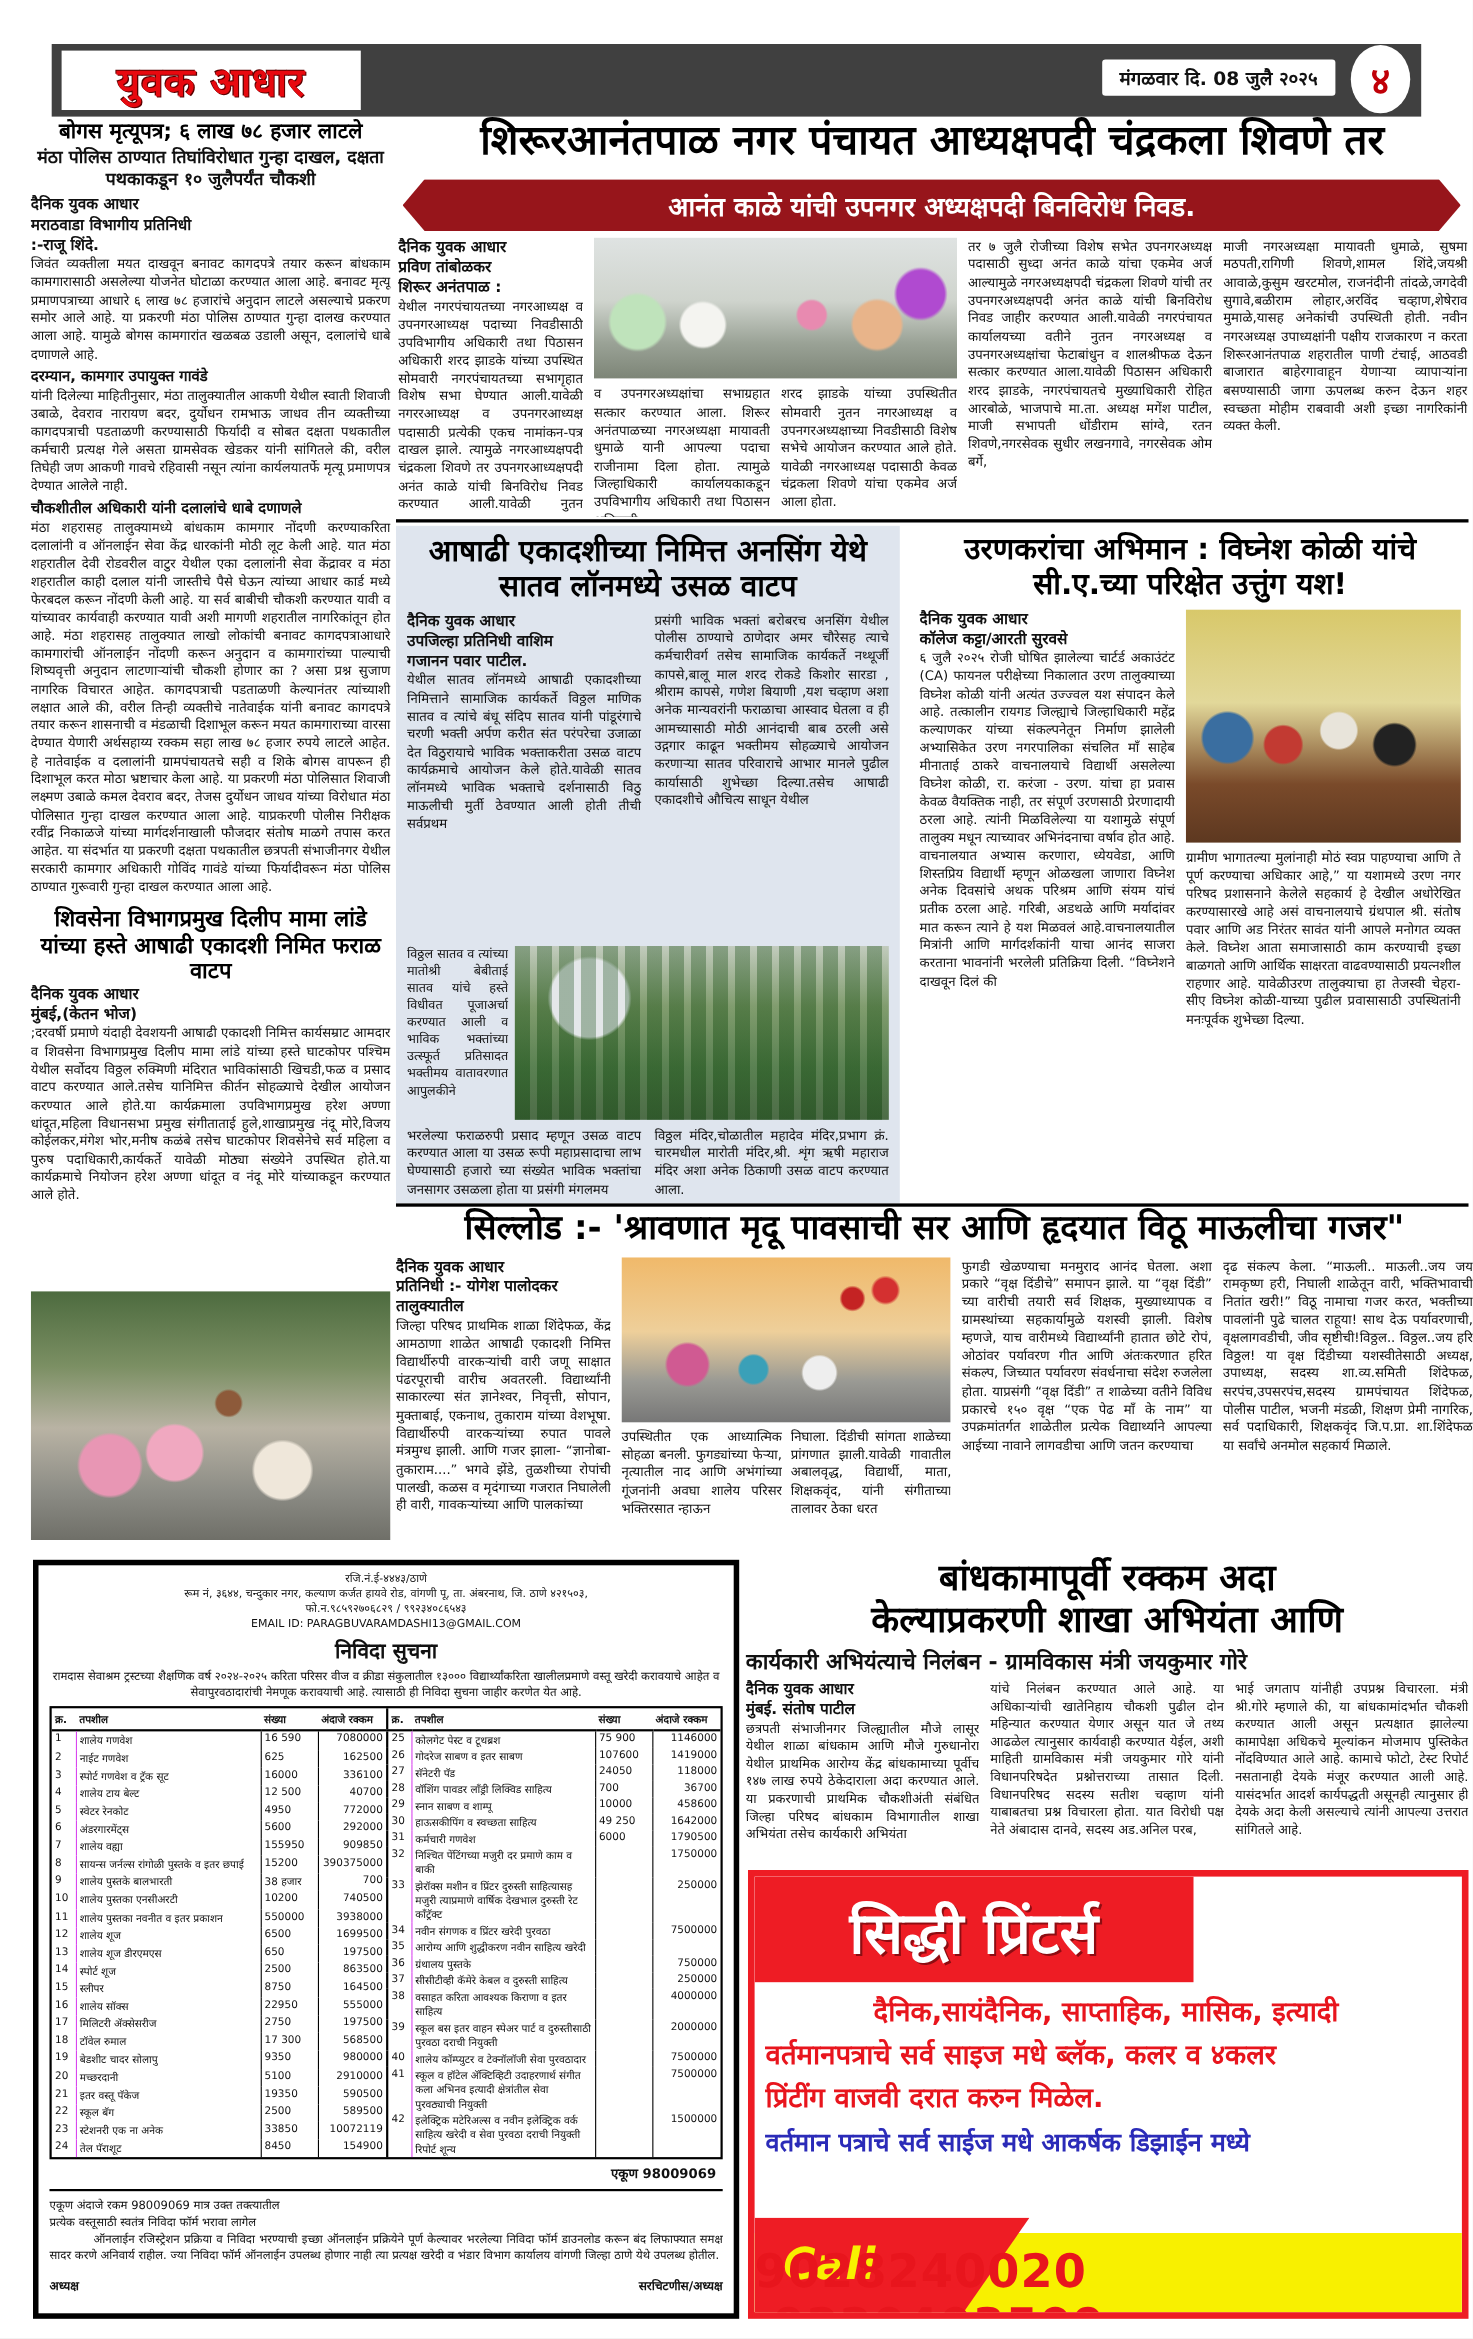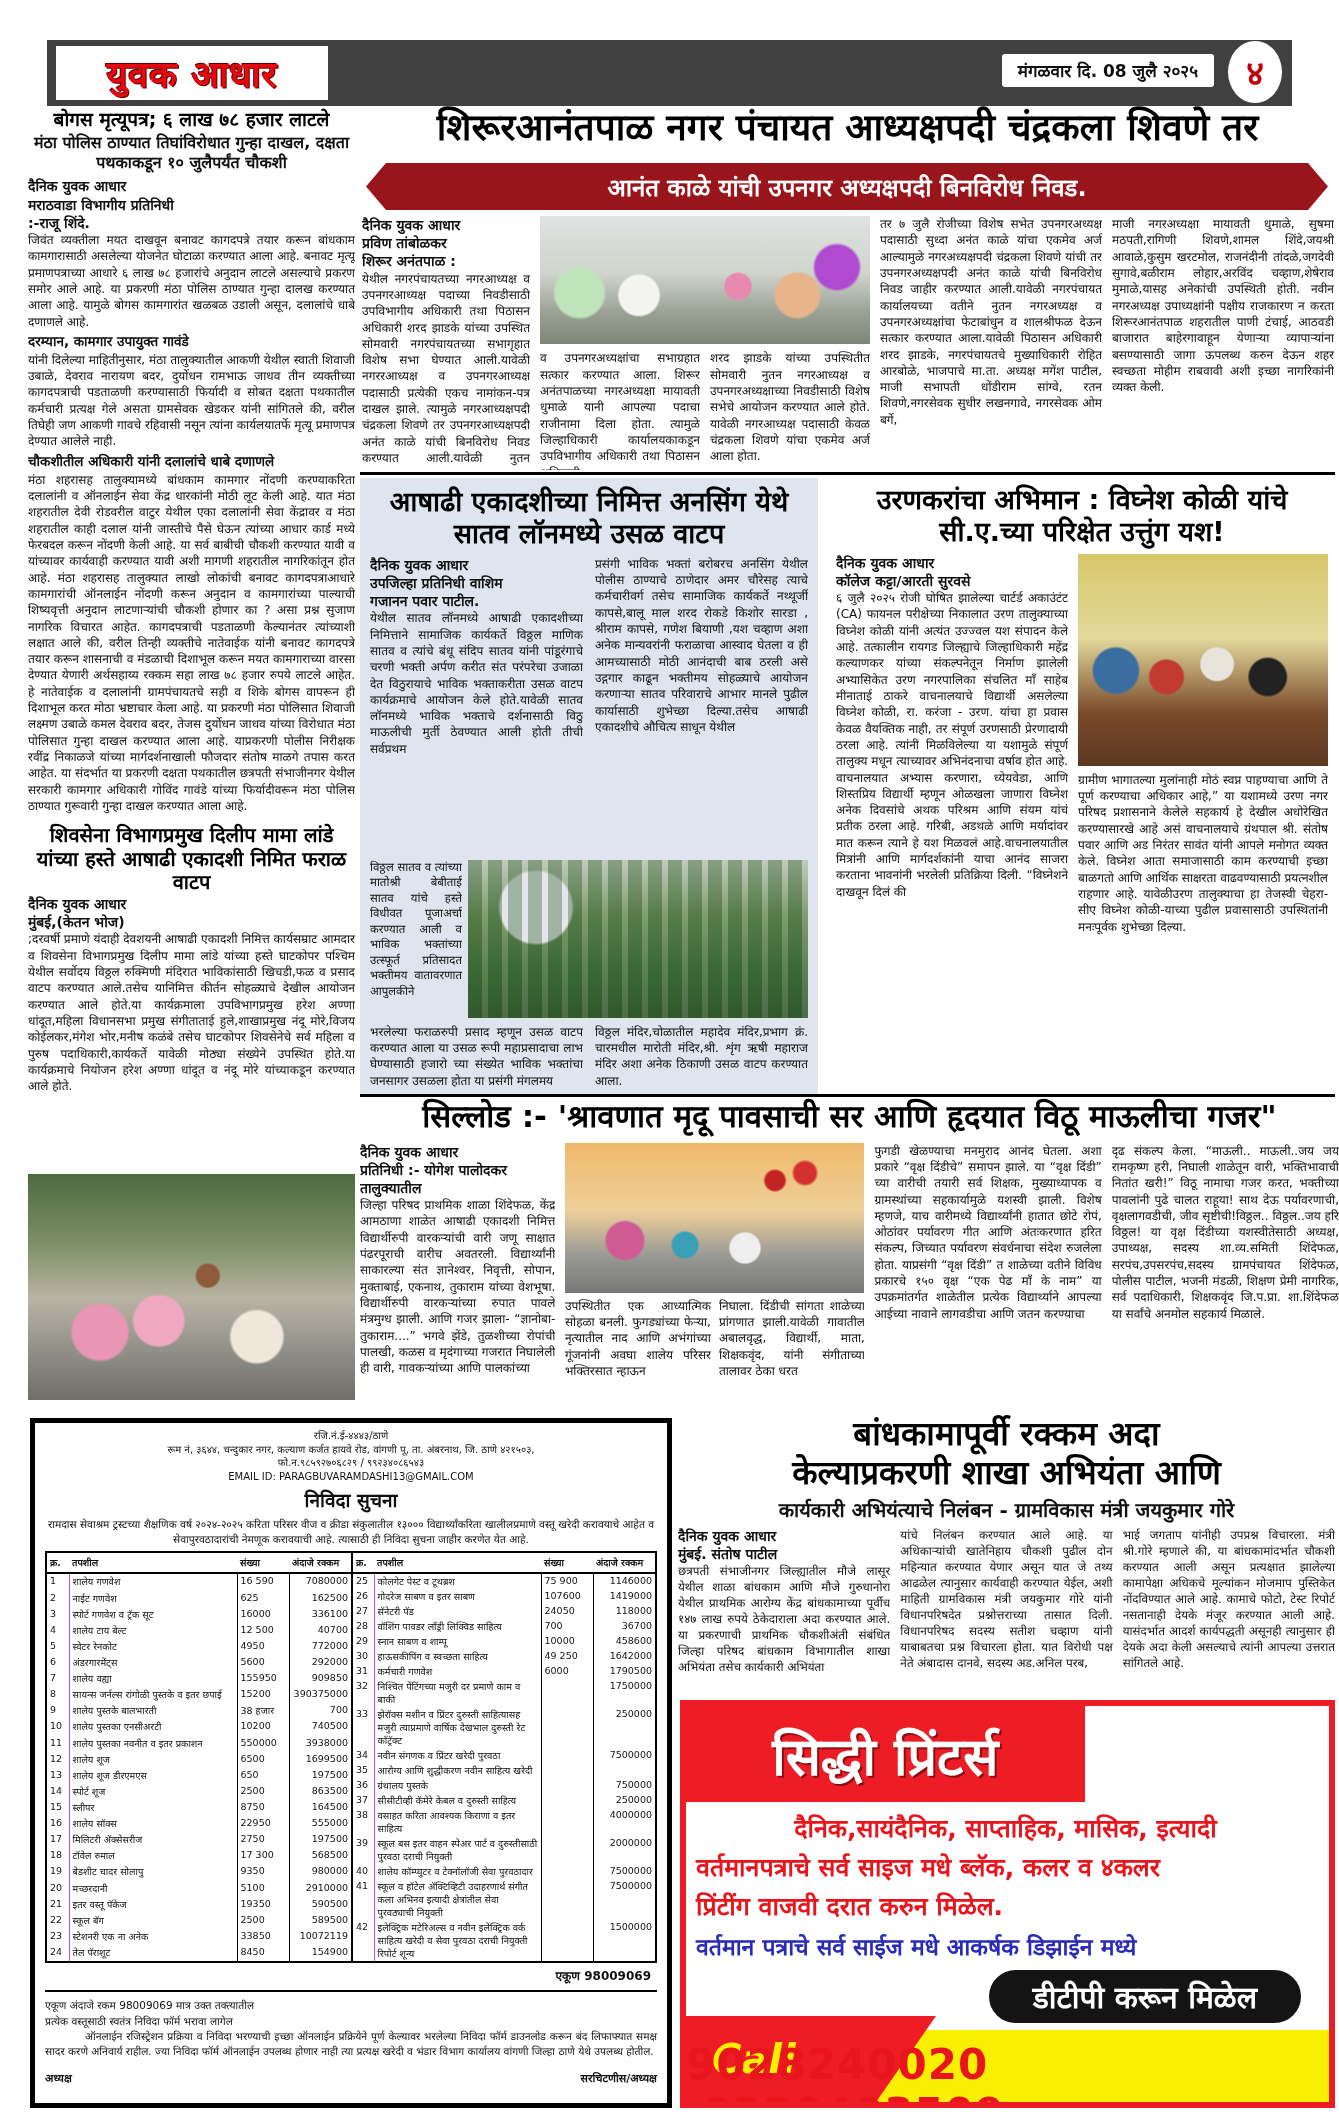--- a/index.html
+++ b/index.html
@@ -118,21 +118,21 @@
   .trust-total { text-align:right; font-weight:bold; font-size:12px; border-bottom:2px solid #000; padding:4px 6px 6px 0; }
   .trust-notes { font-size:10.5px; line-height:1.45; margin-top:6px; }
   .trust-notes .indent { text-indent:40px; text-align:justify; }
   .trust-sign { display:flex; justify-content:space-between; font-size:11px; margin-top:12px; }
   .trust-sign div { text-align:center; line-height:1.5; }
   .sign-bold { font-weight:bold; }
   
   .bandhkam { position:absolute; left:678px; top:1415px; width:657px; height:280px; overflow:hidden; }
   .bandhkam .hl1 { font-size:33px; }
   .bandhkam .hl2 { font-size:33px; }
-  .bandhkam .sub { font-size:20px; font-weight:bold; text-align:center; margin:3px 0 4px 0; }
+  .bandhkam .sub { font-size:20px; font-weight:bold; text-align:left; margin:3px 0 4px 0; }
   .bandhkam-cols { display:flex; gap:10px; height:178px; overflow:hidden; }
   .bandhkam-cols > div { width:33.3%; overflow:hidden; }
   .bandhkam .body-txt { font-size:11.8px; }
   
   .siddhi { position:absolute; left:680px; top:1700px; width:655px; height:408px; border:6px solid #ee1c24; background:#fff; overflow:hidden; }
   .siddhi-head { display:flex; height:96px; }
   .siddhi-head-red { width:62%; background:#ee1c24; display:flex; align-items:center; justify-content:center; }
   .siddhi-title { color:#fff; font-weight:bold; font-size:52px; text-shadow:2px 2px 0 #8d0d12; }
   .siddhi-body { padding:8px 14px 4px 10px; }
   .s-red { color:#e8151d; font-weight:bold; font-size:25px; line-height:1.55; }
@@ -583,23 +583,20 @@
     <div class="siddhi-head">
       <div class="siddhi-head-red">
         <span class="siddhi-title">सिद्धी प्रिंटर्स</span>
       </div>
     </div>
     <div class="siddhi-body">
       <div class="s-red center">दैनिक,सायंदैनिक, साप्ताहिक, मासिक, इत्यादी</div>
       <div class="s-red">वर्तमानपत्राचे सर्व साइज मधे ब्लॅक, कलर व ४कलर</div>
       <div class="s-red">प्रिंटींग वाजवी दरात करुन मिळेल.</div>
       <div class="s-blue">वर्तमान पत्राचे सर्व साईज मधे आकर्षक डिझाईन मध्ये</div>
-      <div class="s-pill-row">
-        <span class="s-pill">डीटीपी करून मिळेल</span>
-      </div>
     </div>
     <div class="siddhi-foot">
       <div class="siddhi-call">
         <span>Call</span>
       </div>
       <div class="siddhi-phones">9028240020 ,9220403509</div>
     </div>
   </div>
 
 </div>

